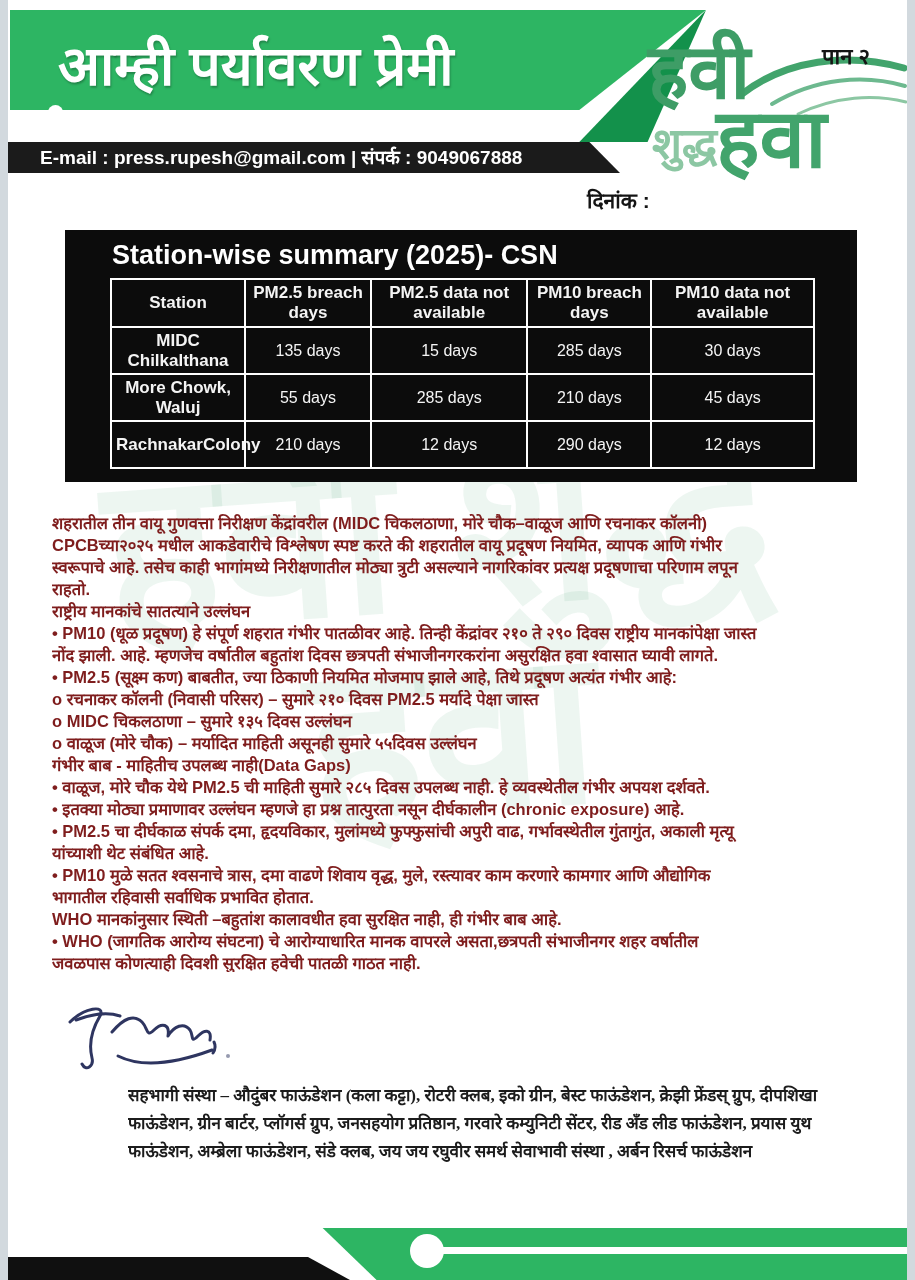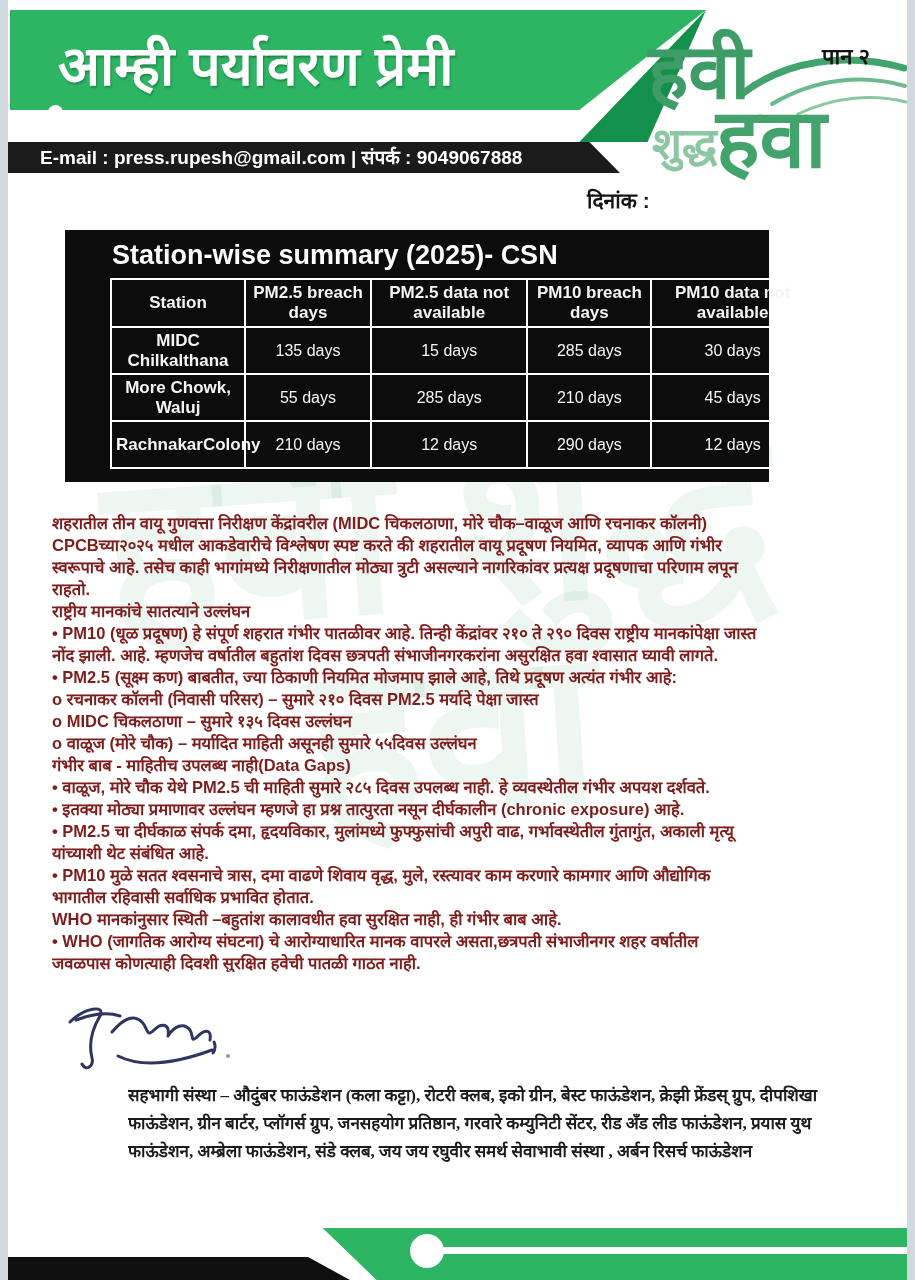--- a/index.html
+++ b/index.html
@@ -64,21 +64,21 @@
     position:absolute;left:822px;top:40px;z-index:4;
     font-size:22px;font-weight:bold;color:#141414;white-space:nowrap;
   }
   .date-label{
     position:absolute;left:587px;top:186px;z-index:2;
     font-size:21px;font-weight:bold;color:#141414;
   }
 
   
   .panel{
-    position:absolute;left:65px;top:230px;width:704px;height:252px;
+    position:absolute;left:65px;top:230px;width:792px;height:252px;
     background:#0c0c0c;z-index:2;
   }
   .panel-title{
     position:absolute;left:47px;top:10px;
     font-size:27px;font-weight:bold;color:#ffffff;white-space:nowrap;
   }
   table.stats{
     position:absolute;left:45px;top:48px;width:705px;
     border-collapse:collapse;table-layout:fixed;
     color:#f4f4f4;

